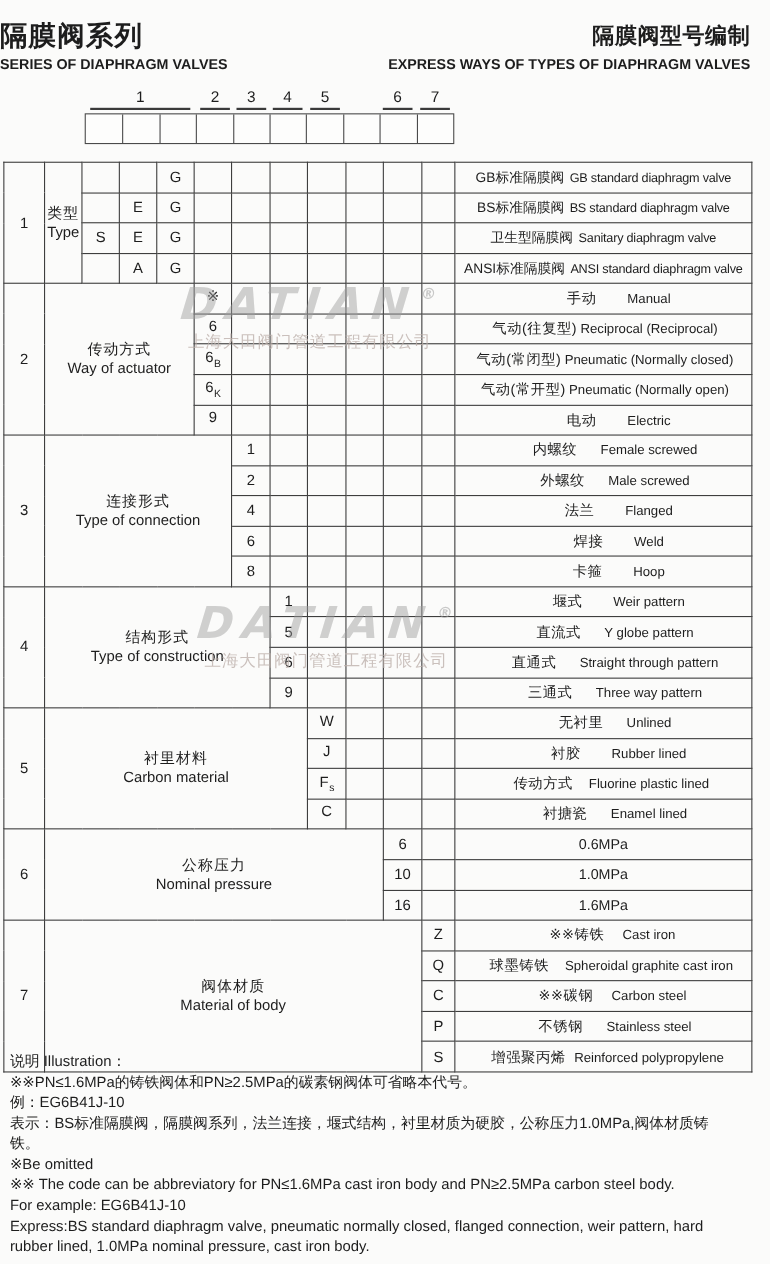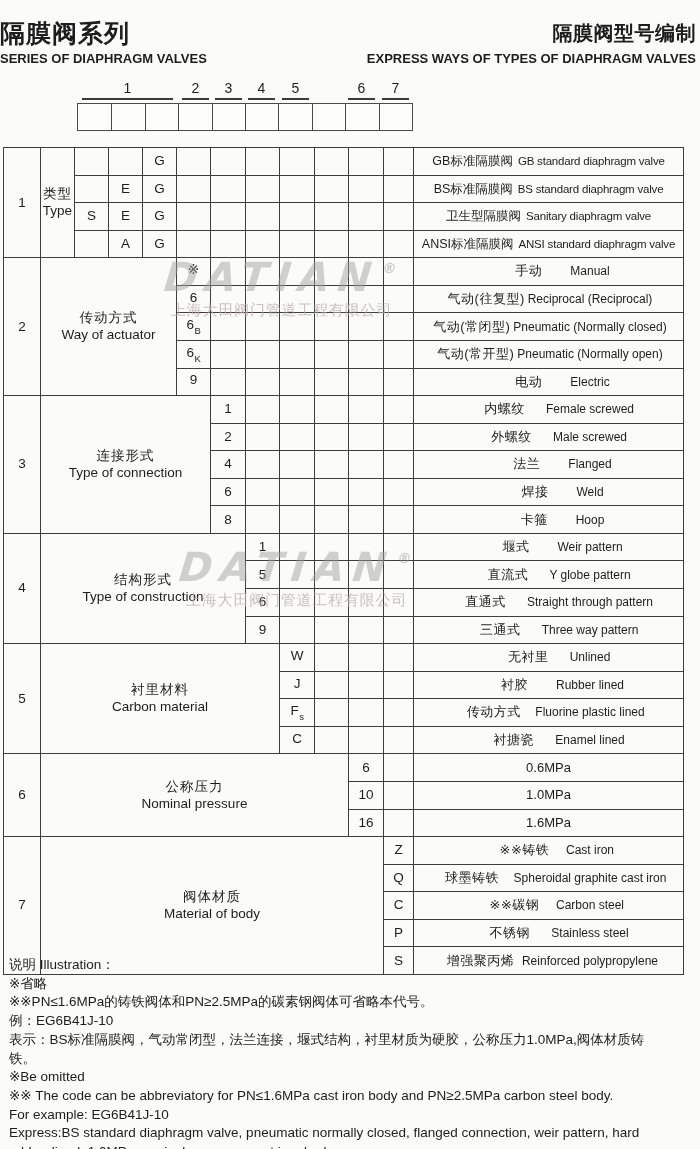--- a/index.html
+++ b/index.html
@@ -5,21 +5,21 @@
   html,body{margin:0;padding:0;}
   body{
     width:700px;height:1149px;position:relative;overflow:hidden;
     background:#fbfbfa;color:#1d1d1d;
     font-family:"Liberation Sans","DejaVu Sans",sans-serif;
   }
   
   .hdr-l{position:absolute;left:0;top:18px;}
   .hdr-l .cjk{font-size:25px;font-weight:bold;letter-spacing:1px;line-height:30px;}
   .hdr-l .en{font-size:13px;font-weight:bold;line-height:16px;margin-top:3px;}
-  .hdr-r{position:absolute;right:4px;top:18px;text-align:right;}
+  .hdr-r{position:absolute;right:18px;top:18px;text-align:right;}
   .hdr-r .cjk{font-size:20px;font-weight:bold;letter-spacing:.5px;line-height:30px;}
   .hdr-r .en{font-size:13px;font-weight:bold;line-height:16px;margin-top:3px;}
   
   .codebox{position:absolute;left:77px;top:80px;width:336px;height:52px;}
   .cb-label{position:absolute;top:0;height:18px;border-bottom:2px solid #3a3a3a;
     text-align:center;font-size:14px;line-height:16px;}
   .u1{left:5px;width:91px;} .u2{left:105px;width:27px;} .u3{left:138px;width:27px;}
   .u4{left:171px;width:27px;} .u5{left:205px;width:27px;} .u6{left:271px;width:27px;}
   .u7{left:305px;width:27px;}
   .cb-cells{position:absolute;left:0;top:23px;width:334px;height:26px;
@@ -397,21 +397,20 @@
   <div class="wm-logo"><span>DATIAN</span><span class="wm-reg">®</span></div>
   <div class="wm-co">上海大田阀门管道工程有限公司</div>
 </div>
 <div class="wm" style="left:180px;top:541px;">
   <div class="wm-logo"><span>DATIAN</span><span class="wm-reg">®</span></div>
   <div class="wm-co">上海大田阀门管道工程有限公司</div>
 </div>
 
 <div class="notes">
   <div>说明  Illustration：</div>
-  <div>※省略</div>
   <div>※※PN≤1.6MPa的铸铁阀体和PN≥2.5MPa的碳素钢阀体可省略本代号。</div>
   <div>例：EG6B41J-10</div>
-  <div>表示：BS标准隔膜阀，气动常闭型，法兰连接，堰式结构，衬里材质为硬胶，公称压力1.0MPa,阀体材质铸铁。</div>
+  <div>表示：BS标准隔膜阀，隔膜阀系列，法兰连接，堰式结构，衬里材质为硬胶，公称压力1.0MPa,阀体材质铸铁。</div>
   <div>※Be omitted</div>
   <div>※※ The code can be abbreviatory for PN≤1.6MPa cast iron body and PN≥2.5MPa carbon steel body.</div>
   <div>For example: EG6B41J-10</div>
   <div>Express:BS standard diaphragm valve, pneumatic normally closed, flanged connection, weir pattern, hard rubber lined, 1.0MPa nominal pressure, cast iron body.</div>
 </div>
 
 </body></html>

